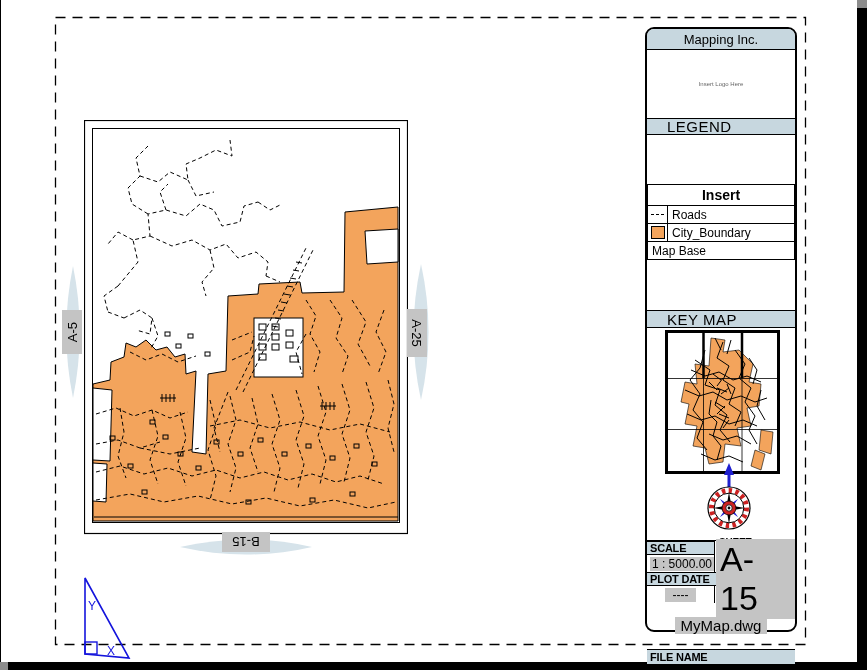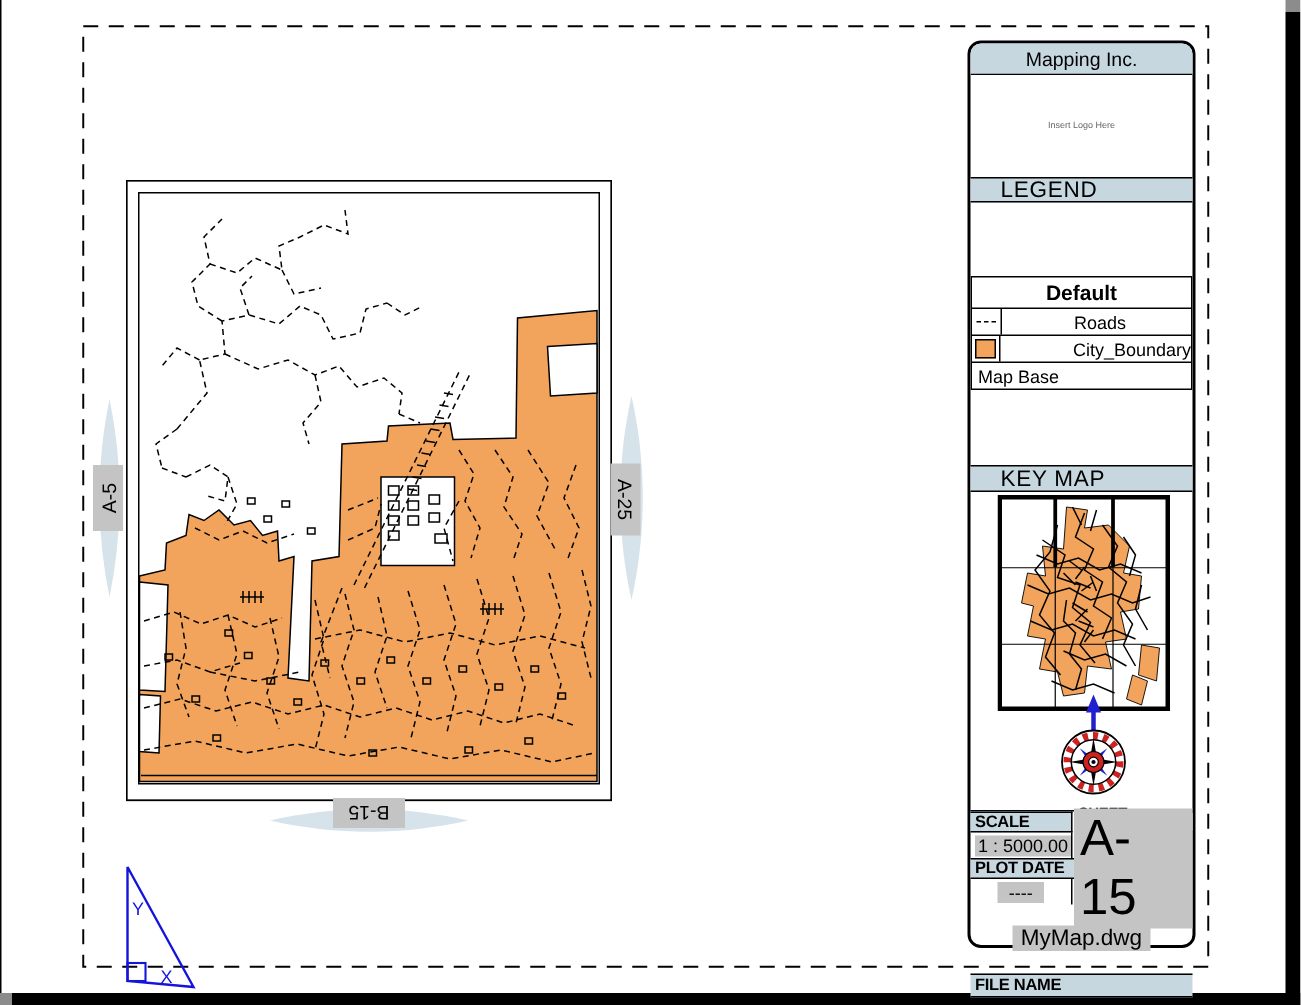--- a/index.html
+++ b/index.html
@@ -12,21 +12,21 @@
   
   .band{background:#c7d7df;border-top:1px solid #000;border-bottom:1px solid #000;
         display:flex;align-items:center;box-sizing:border-box;}
   .band-title{font-size:15px;letter-spacing:.5px;padding-left:20px;color:#000;}
   .chip{background:#c4c4c4;color:#000;display:inline-block;}
   .hdr-sm{font-weight:bold;font-size:11px;padding-left:3px;letter-spacing:-.2px;}
   .cell{box-sizing:border-box;}
   .matchlabel{background:#c4c4c4;color:#000;font-size:13px;display:flex;
               align-items:center;justify-content:center;}
   .legend-row{display:flex;border-top:1px solid #000;box-sizing:border-box;
-              font-size:12px;color:#000;align-items:center;gap:44px;}
+              font-size:12px;color:#000;align-items:center;}
   .sym-cell{width:20px;align-self:stretch;border-right:1px solid #000;display:flex;
             align-items:center;justify-content:center;box-sizing:border-box;}
 </style>
 </head>
 <body>
 
 <div id="stage">
 
   <div class="abs" style="left:0;top:0;width:1px;height:662px;background:#000;"></div>
   <div class="abs outside" style="left:857px;top:0;width:10px;height:8px;"></div>
@@ -160,21 +160,21 @@
     <div class="abs" style="left:0;top:21px;width:148px;height:68px;display:flex;align-items:center;justify-content:center;">
       <span style="font-size:6px;color:#666;">Insert Logo Here</span>
     </div>
 
     <div class="band" style="position:absolute;left:0;top:89px;width:148px;height:17px;">
       <span class="band-title">LEGEND</span>
     </div>
 
     <div class="abs" style="left:0px;top:155px;width:148px;border:1px solid #000;box-sizing:border-box;background:#fff;">
       <div style="height:20px;display:flex;align-items:center;justify-content:center;
-                  font-weight:bold;font-size:14px;color:#000;">Default</div>
+                  font-weight:bold;font-size:14px;color:#000;">Insert</div>
       <div class="legend-row" style="height:18px;">
         <span class="sym-cell">
           <span style="width:13px;border-top:1px dashed #000;"></span>
         </span>
         <span style="padding-left:4px;">Roads</span>
       </div>
       <div class="legend-row" style="height:18px;">
         <span class="sym-cell">
           <span style="width:12px;height:11px;background:#f3a45c;border:1px solid #000;"></span>
         </span>

